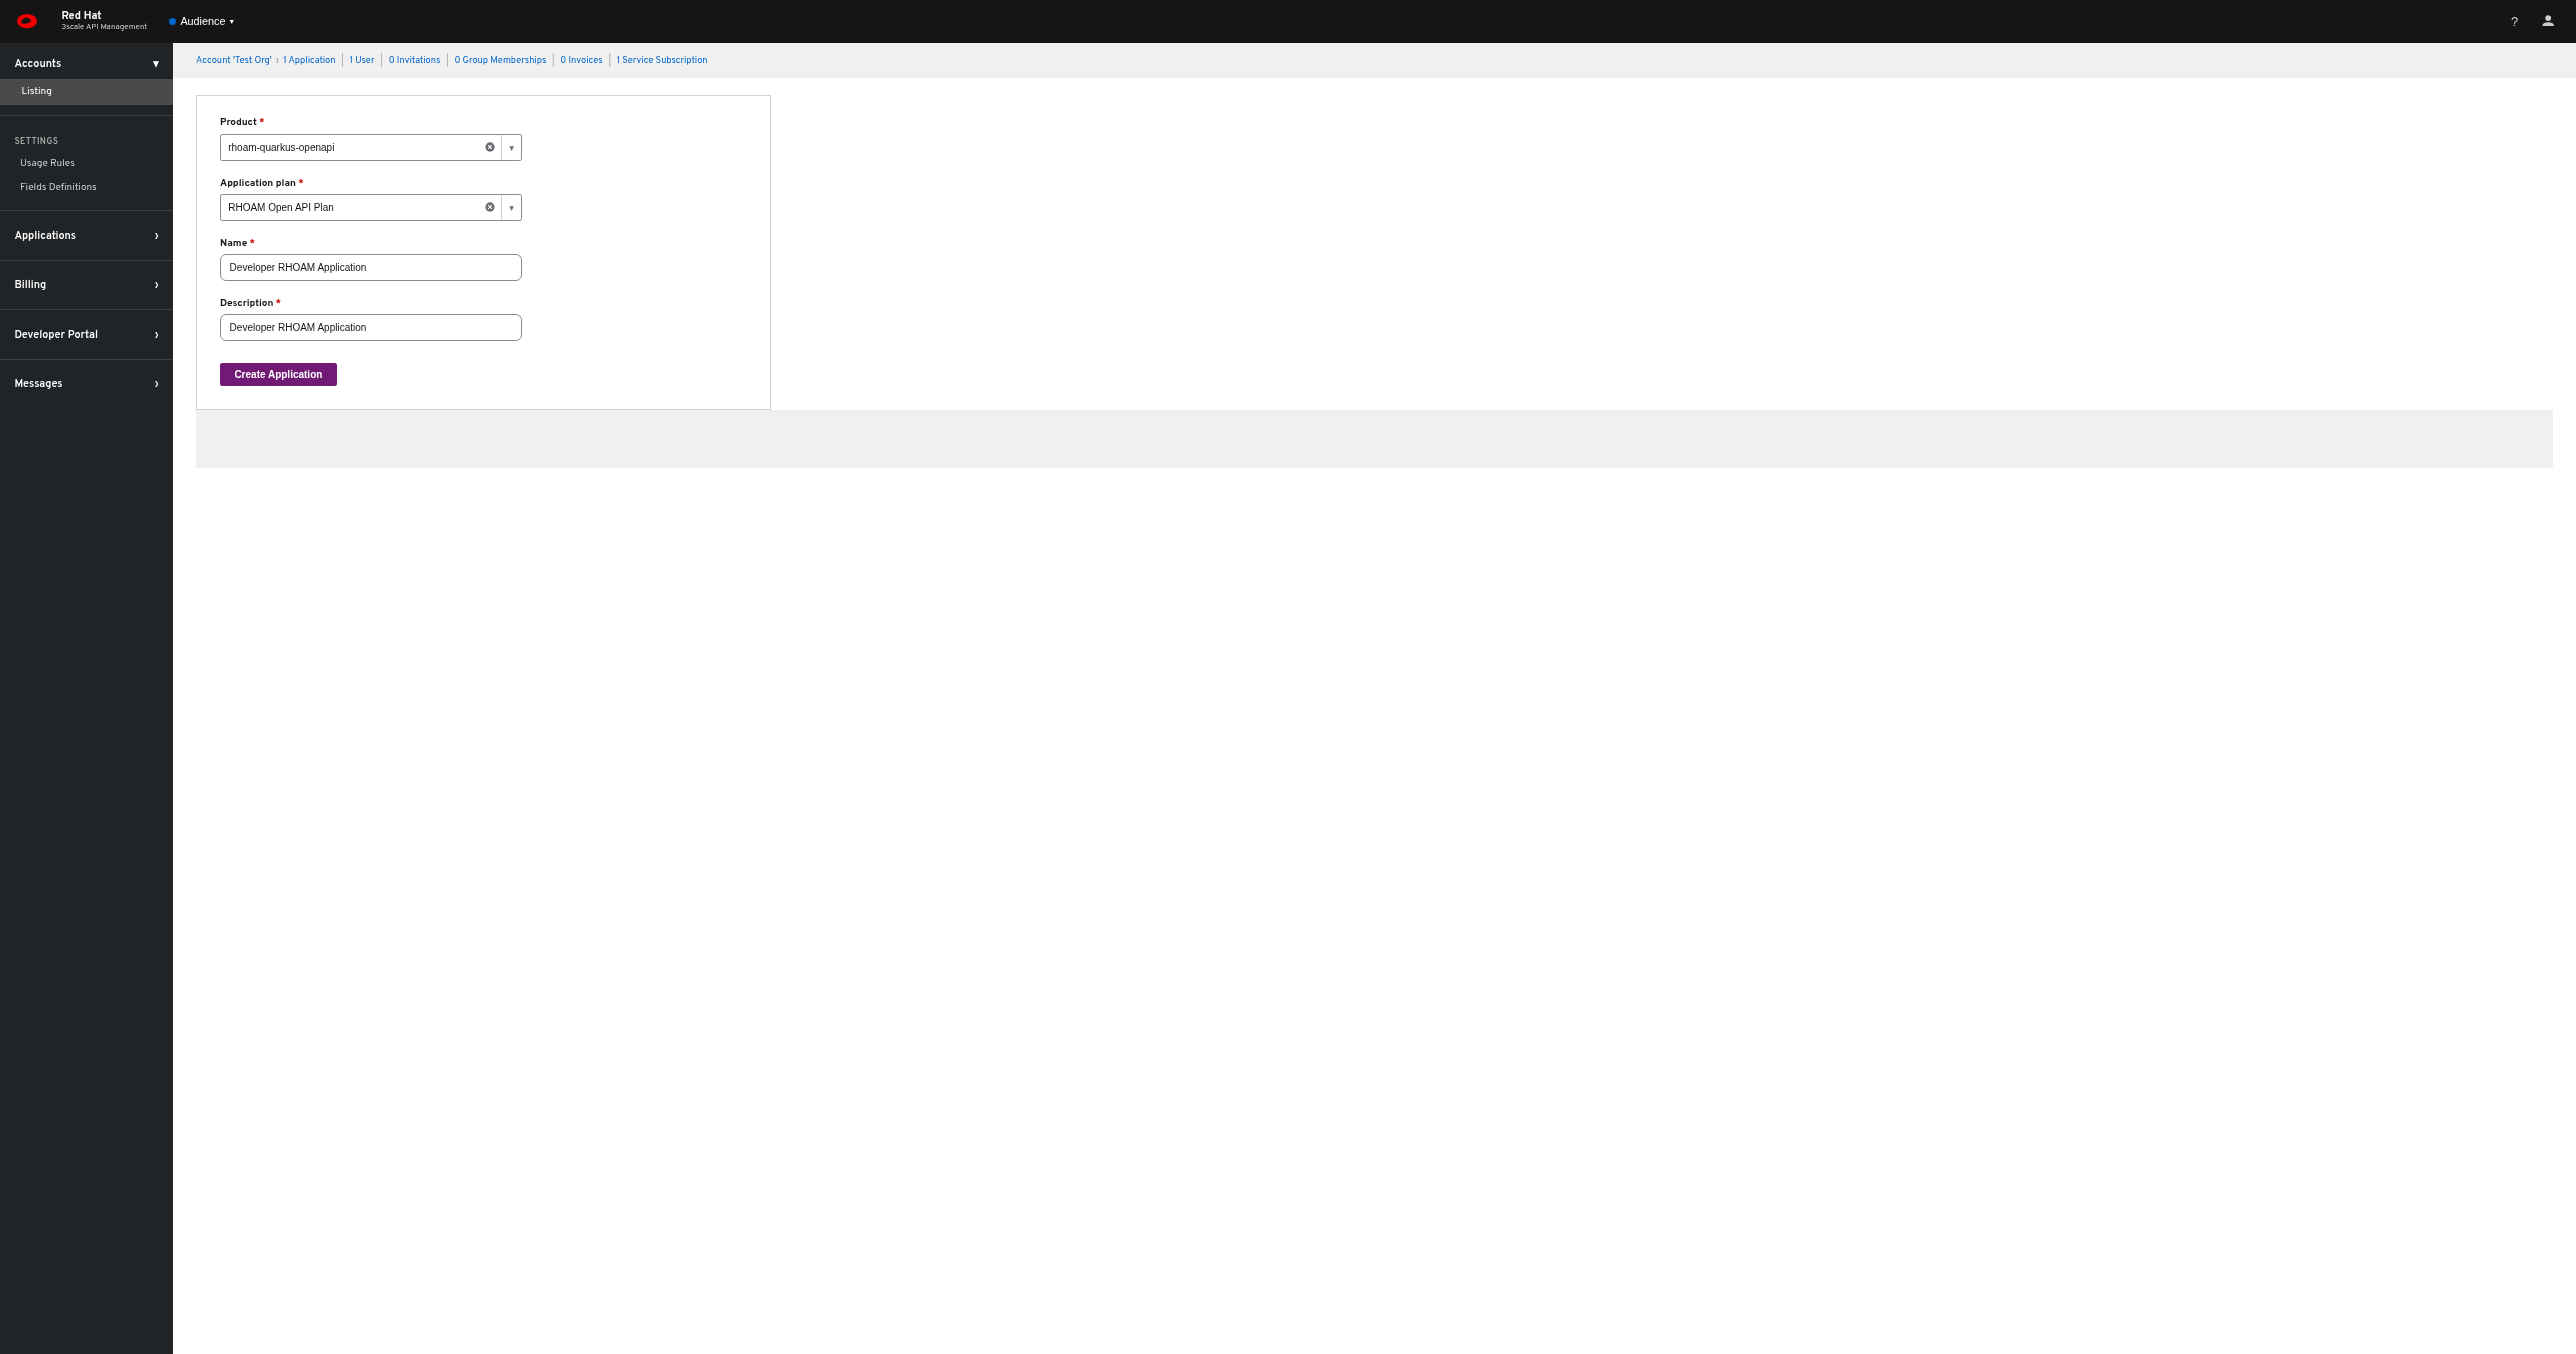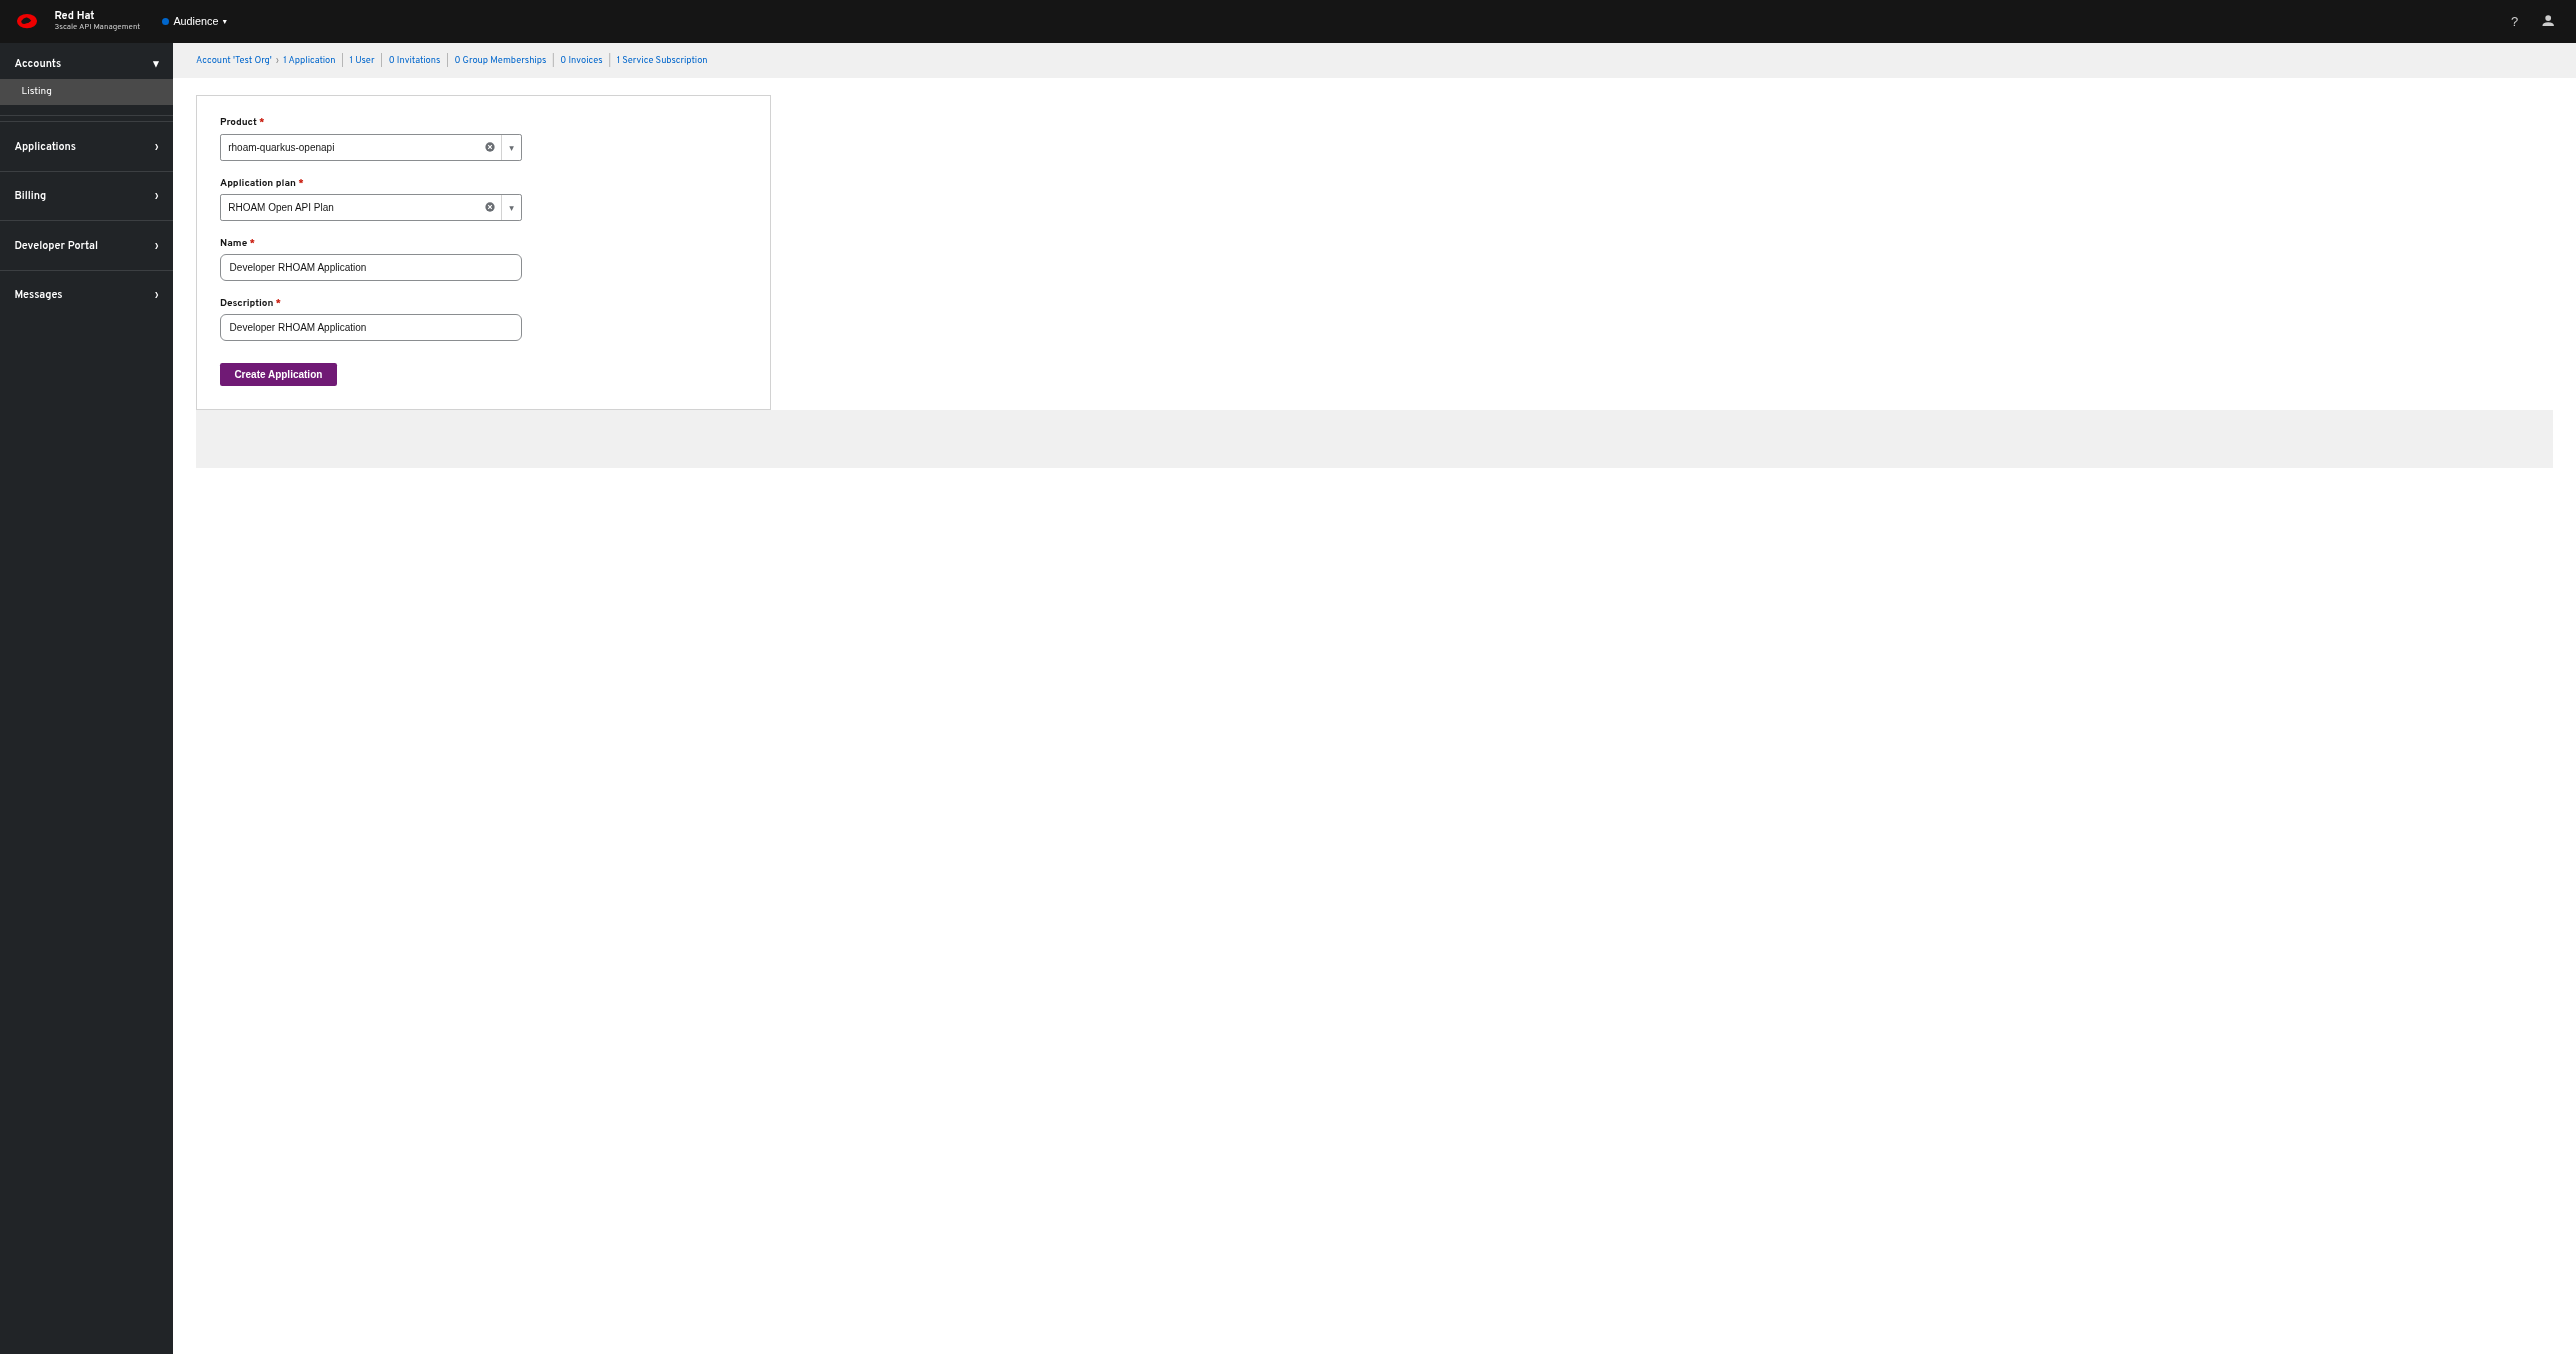--- a/index.html
+++ b/index.html
@@ -9,21 +9,21 @@
     .topnav {
       background: #151515;
       display: flex;
       align-items: center;
       padding: 0 14.4px;
       height: 43px;
       flex-shrink: 0;
       justify-content: space-between;
     }
     .topnav-left { display: flex; align-items: center; gap: 14.4px; }
-    .brand { display: flex; align-items: center; gap: 14px; }
+    .brand { display: flex; align-items: center; gap: 21px; }
     .brand-text { color: #fff; }
     .brand-text .top { font-size: 10.8px; font-weight: 700; line-height: 1.2; }
     .brand-text .bottom { font-size: 8px; color: #ccc; line-height: 1.2; }
     .audience-btn {
       background: none; border: none; color: #fff; font-size: 10.8px; cursor: pointer;
       display: flex; align-items: center; gap: 4.3px; padding: 4.3px 7.2px;
       border-radius: 2.9px;
     }
     .audience-dot { width: 7.2px; height: 7.2px; background: #06c; border-radius: 50%; display: inline-block; }
     .chevron-down { font-size: 8px; }
@@ -255,20 +255,31 @@
         <span>Accounts</span>
         <span>▾</span>
       </div>
       <div class="sidebar-item active">
         <span>Listing</span>
       </div>
     </div>
 
     <div class="sidebar-divider"></div>
 
+    <div class="sidebar-section">
+      <div class="sidebar-settings-header">
+        <span>Settings</span>
+      </div>
+      <div class="sidebar-sub-item">
+        <span>Usage Rules</span>
+      </div>
+      <div class="sidebar-sub-item">
+        <span>Fields Definitions</span>
+      </div>
+    </div>
 
     <div class="sidebar-divider"></div>
 
     <div class="sidebar-section">
       <div class="sidebar-group-header">
         <span>Applications</span>
         <span>›</span>
       </div>
     </div>
 

